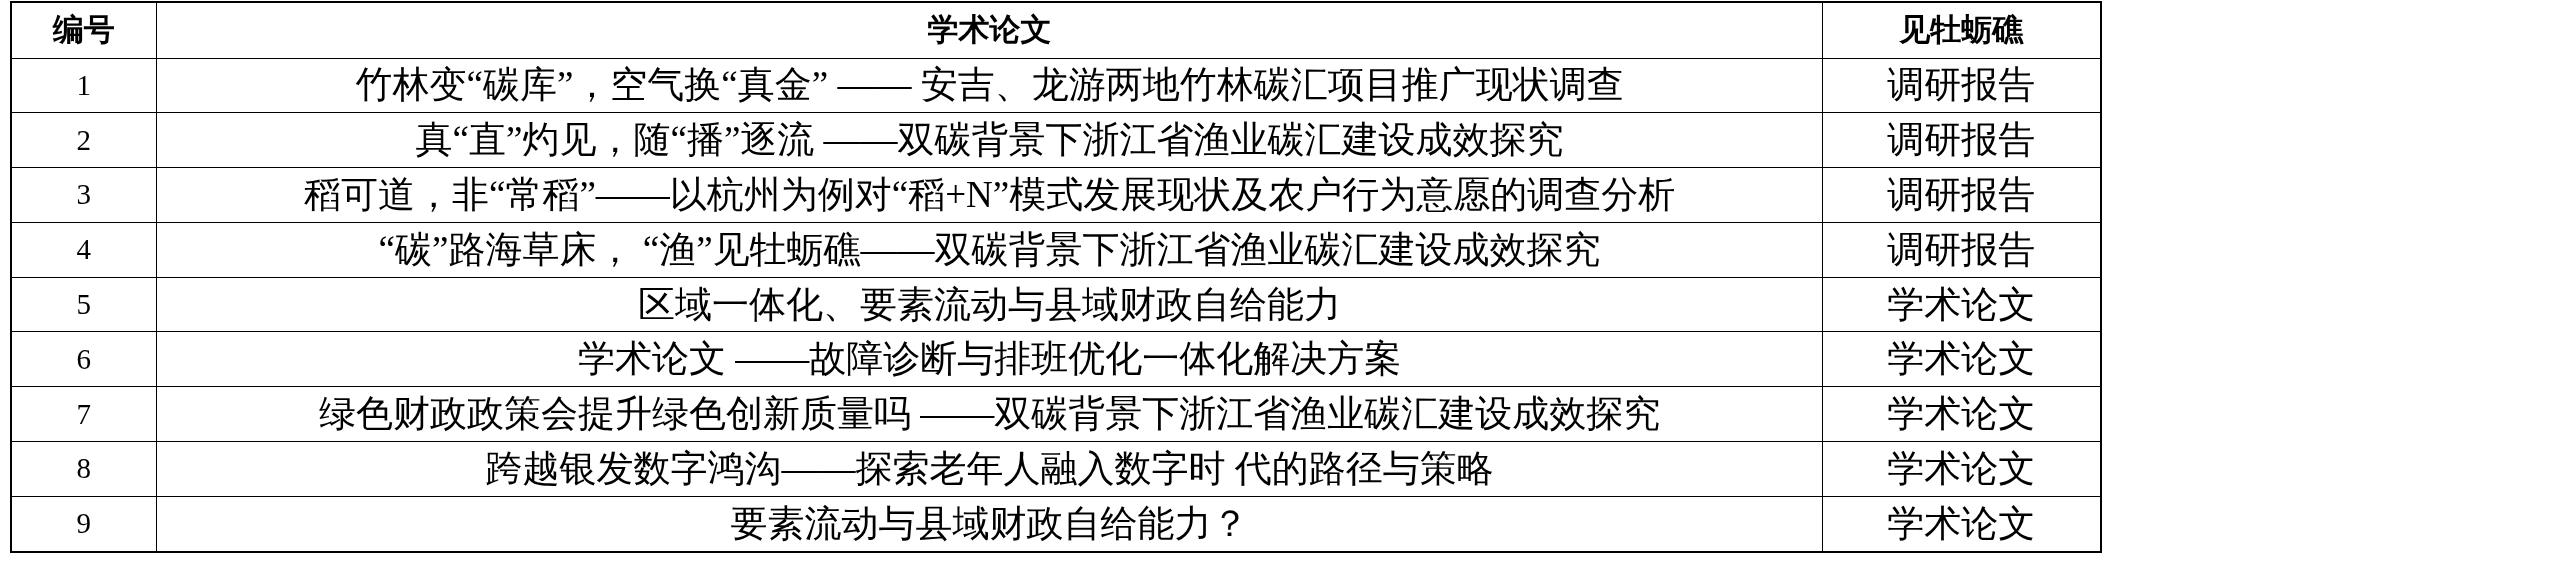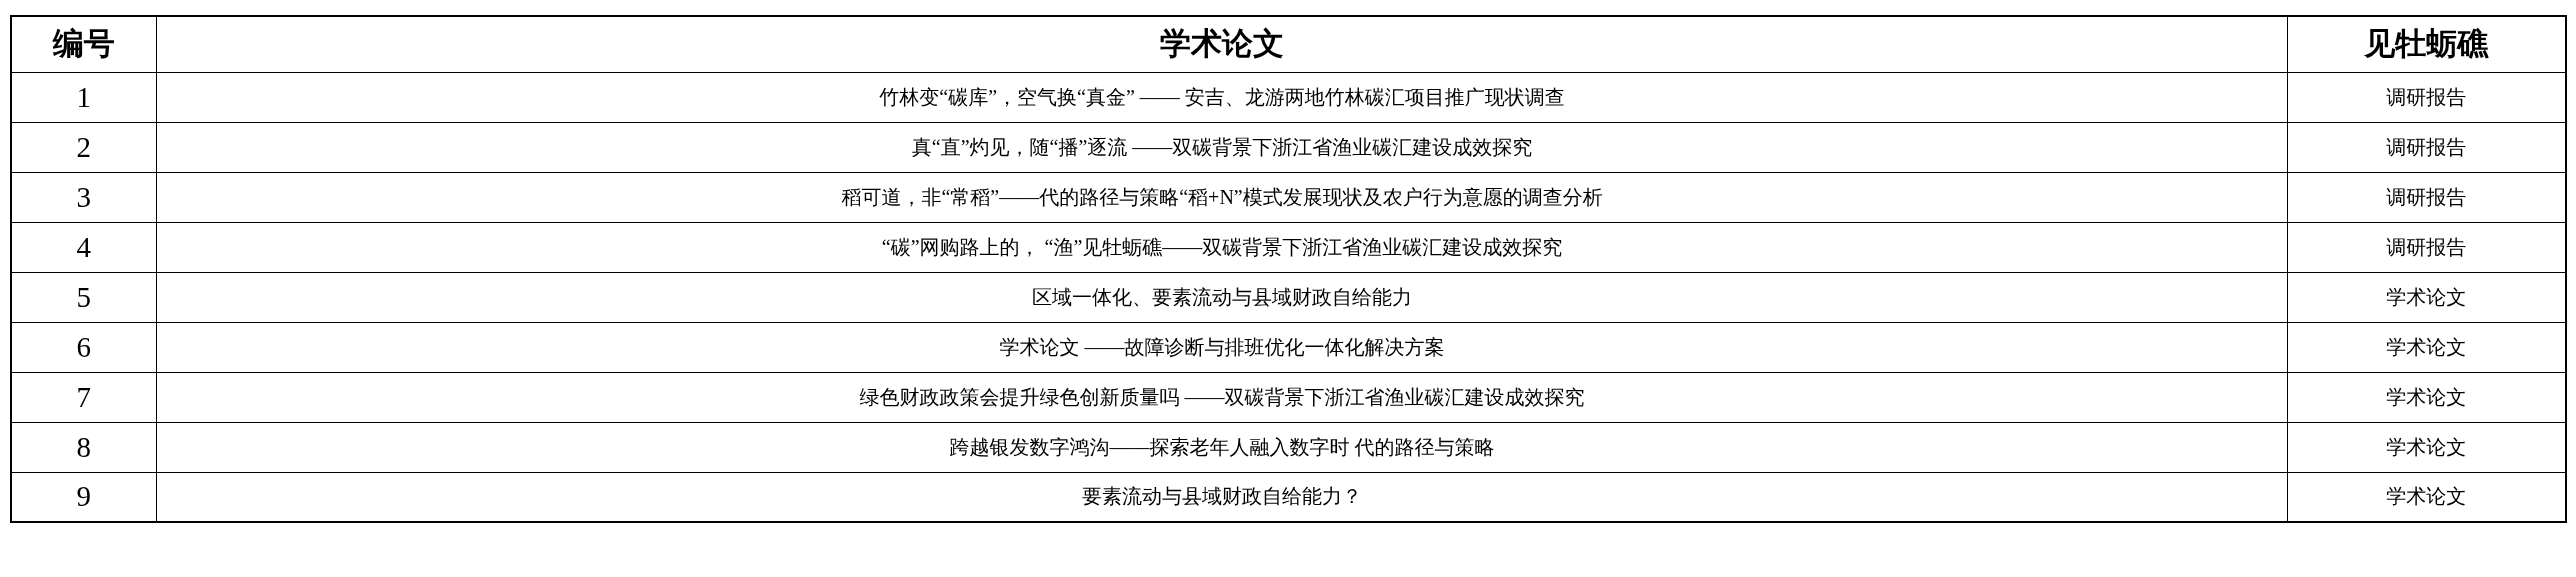--- a/index.html
+++ b/index.html
@@ -8,22 +8,22 @@
     padding: 0;
     background: #ffffff;
     width: 2576px;
     height: 578px;
     font-family: "Liberation Serif", "DejaVu Serif", serif;
     color: #000000;
   }
   .table-wrap {
     position: absolute;
     left: 9.6px;
-    top: 15px;
-    width: 2557px;
+    top: 1px;
+    width: 2092px;
   }
   table.doc-table {
     width: 100%;
     border-collapse: collapse;
     table-layout: fixed;
     background: #ffffff;
   }
   table.doc-table th,
   table.doc-table td {
     border: 1.9px solid #000000;
@@ -39,21 +39,21 @@
   th.col-id    { width: 146px; }
   th.col-name  { width: auto; }
   th.col-type  { width: 278px; }
   thead th {
     height: 56px;
     font-size: 31px;
     font-weight: bold;
   }
   tbody td {
     height: 50px;
-    font-size: 20px;
+    font-size: 37px;
     font-weight: normal;
   }
   tbody td.cell-id {
     font-family: "Liberation Serif", "DejaVu Serif", serif;
     font-size: 29px;
   }
 </style>
 </head>
 <body>
 
@@ -74,27 +74,27 @@
   </tr>
 
   <tr>
     <td class="cell-id">2</td>
     <td class="cell-name">真“直”灼见，随“播”逐流 ——双碳背景下浙江省渔业碳汇建设成效探究</td>
     <td class="cell-type">调研报告</td>
   </tr>
 
   <tr>
     <td class="cell-id">3</td>
-    <td class="cell-name">稻可道，非“常稻”——代的路径与策略“稻+N”模式发展现状及农户行为意愿的调查分析</td>
+    <td class="cell-name">稻可道，非“常稻”——以杭州为例对“稻+N”模式发展现状及农户行为意愿的调查分析</td>
     <td class="cell-type">调研报告</td>
   </tr>
 
   <tr>
     <td class="cell-id">4</td>
-    <td class="cell-name">“碳”网购路上的， “渔”见牡蛎礁——双碳背景下浙江省渔业碳汇建设成效探究</td>
+    <td class="cell-name">“碳”路海草床， “渔”见牡蛎礁——双碳背景下浙江省渔业碳汇建设成效探究</td>
     <td class="cell-type">调研报告</td>
   </tr>
 
   <tr>
     <td class="cell-id">5</td>
     <td class="cell-name">区域一体化、要素流动与县域财政自给能力</td>
     <td class="cell-type">学术论文</td>
   </tr>
 
   <tr>

